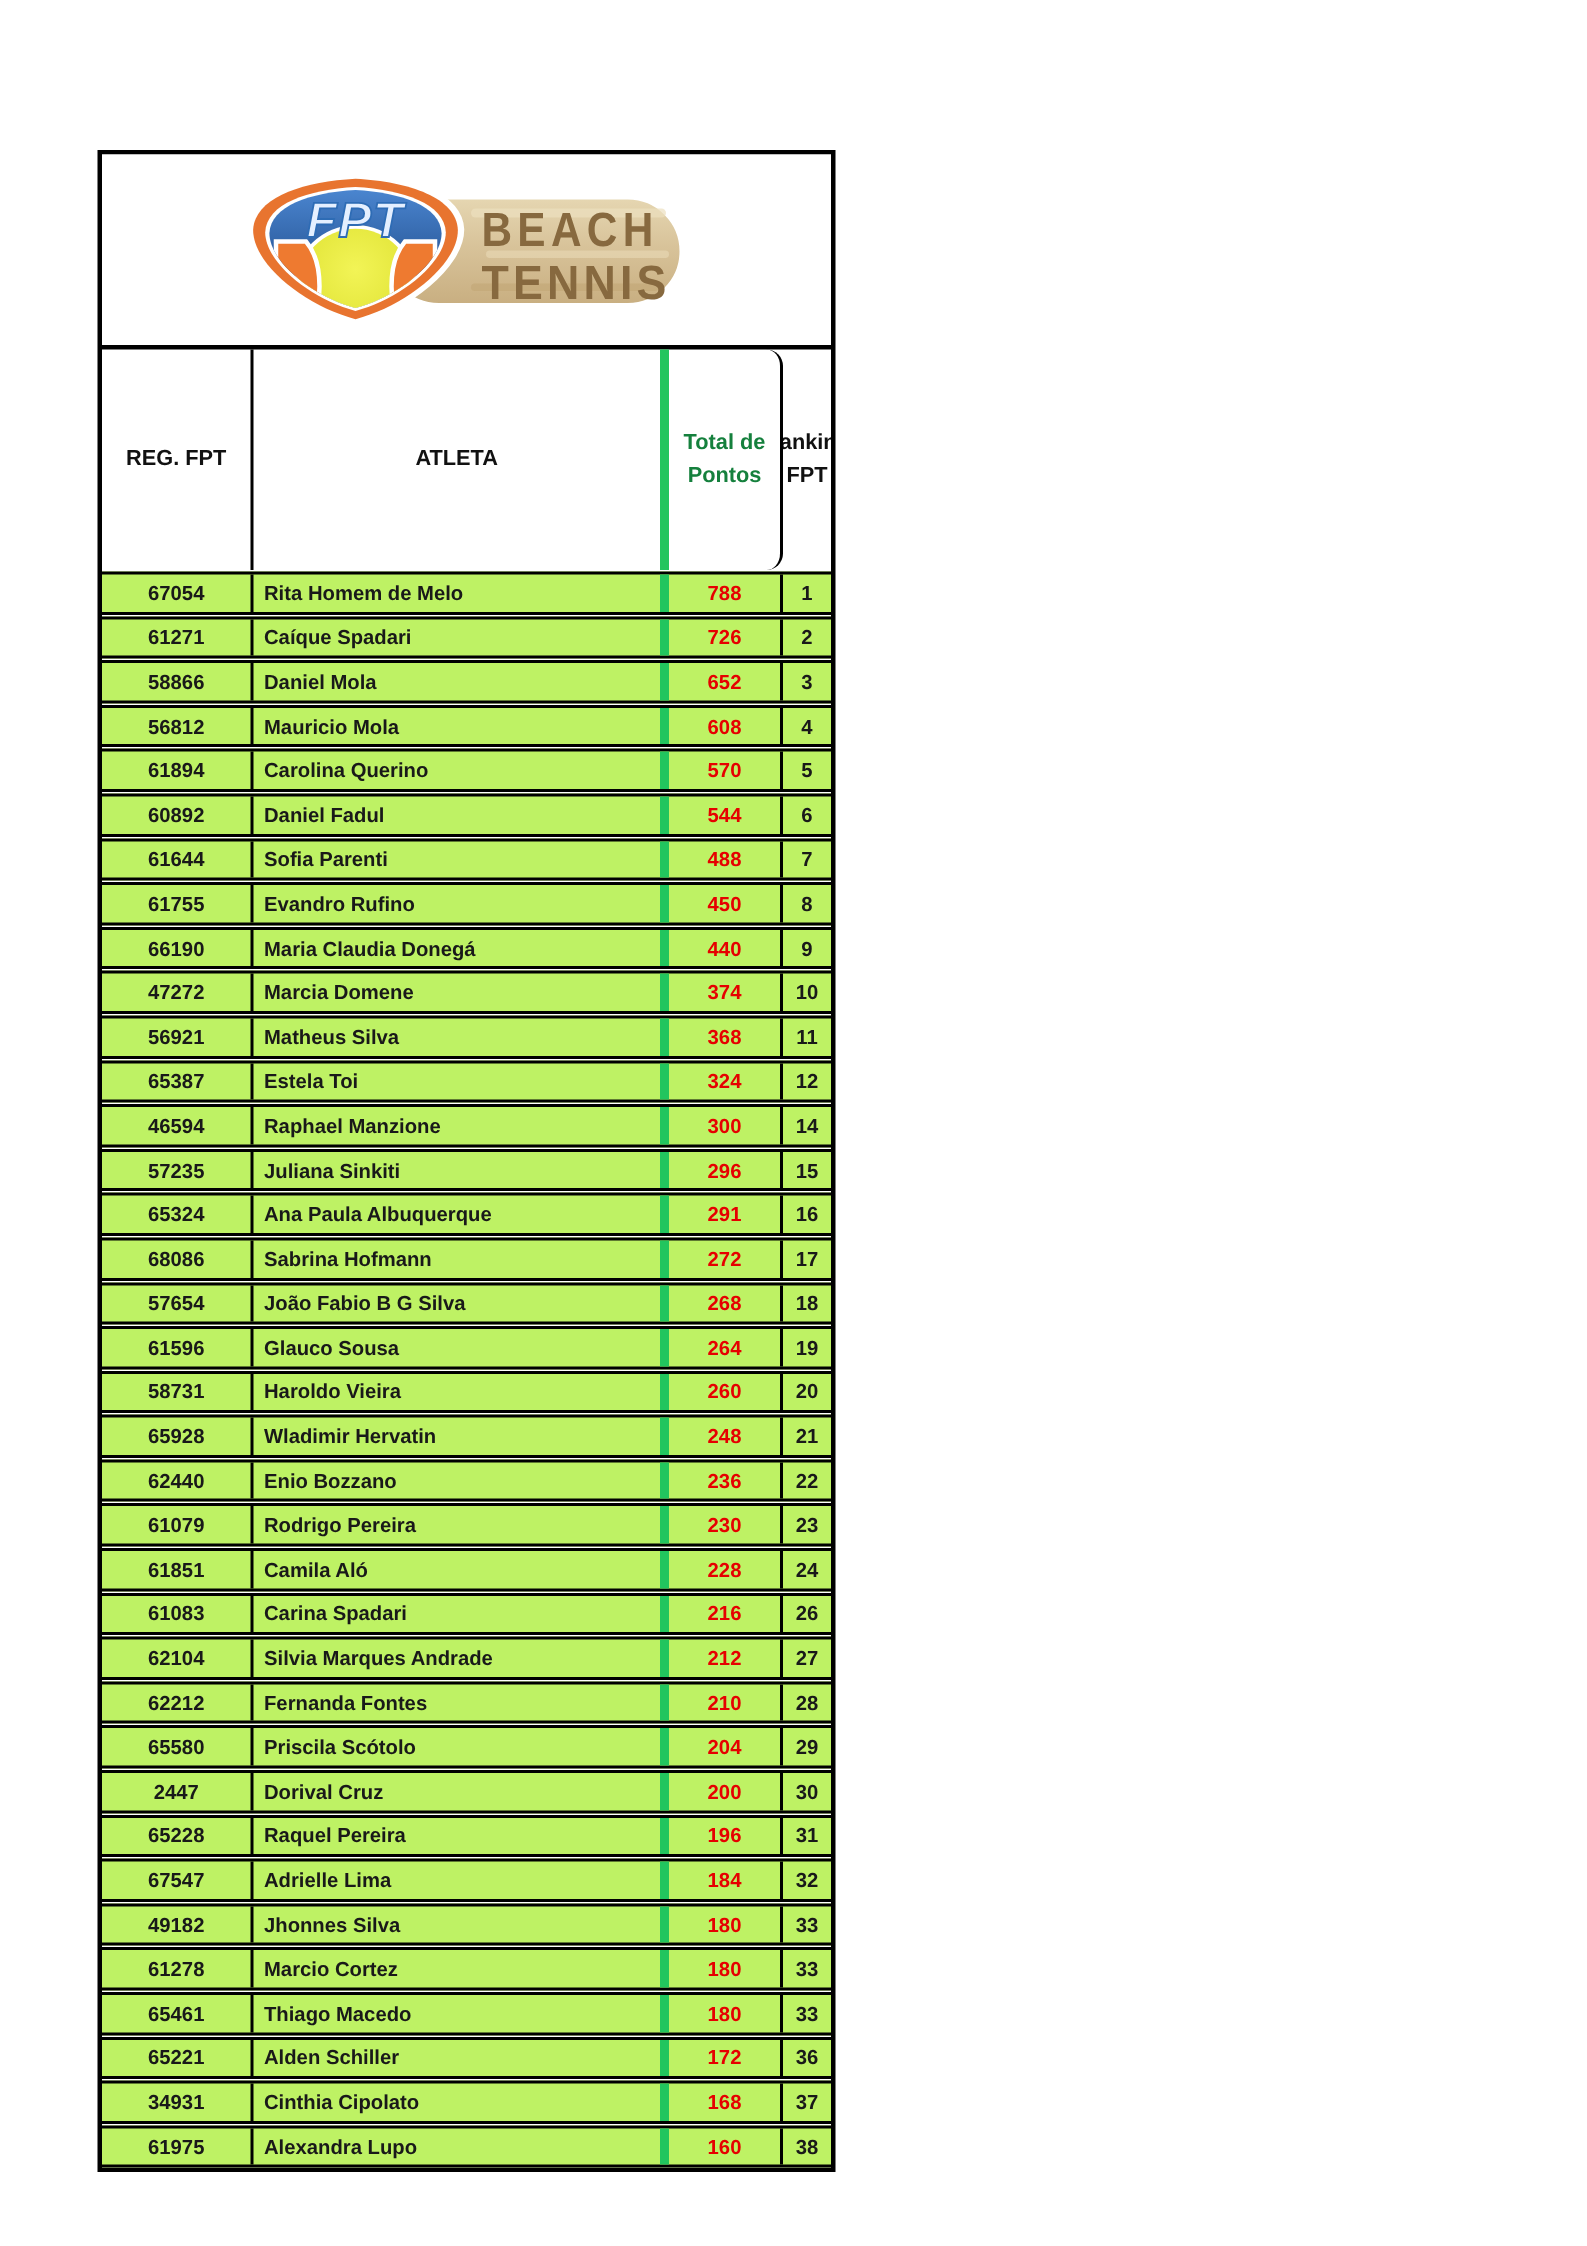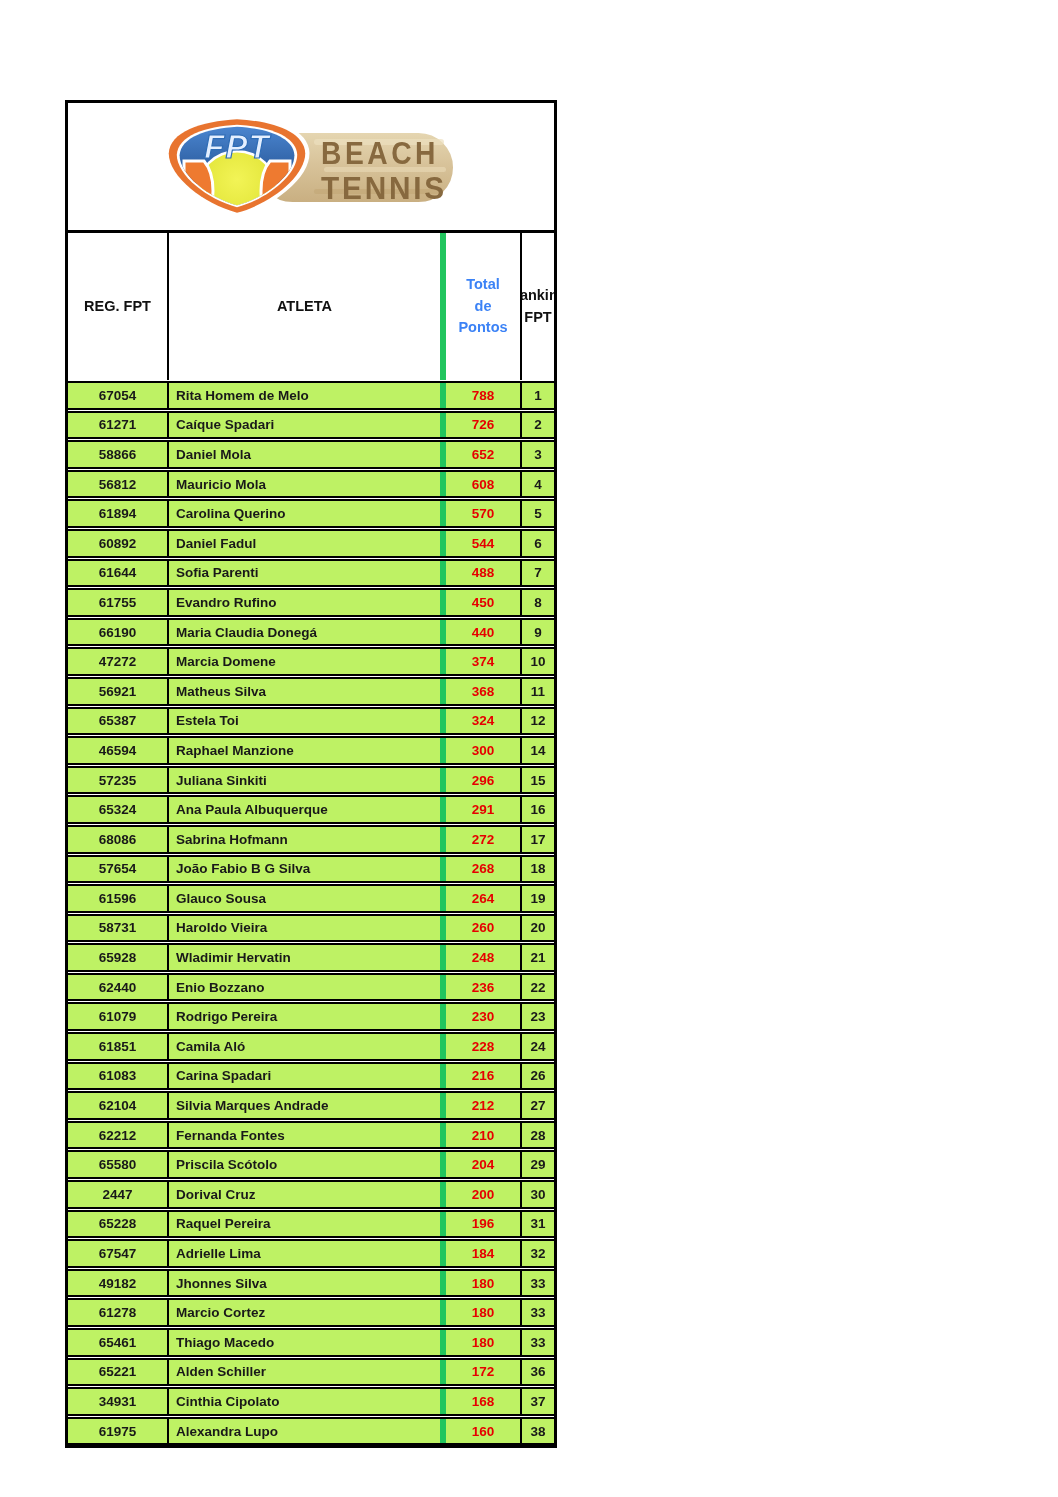--- a/index.html
+++ b/index.html
@@ -46,21 +46,21 @@
     box-sizing:border-box;
     font-size:13.5px;font-weight:bold;color:#191919;
     overflow:hidden;white-space:nowrap;
   }
   .c-reg{width:101px;border-right:2px solid #000;}
   .c-ath{width:277px;border-right:6px solid #22c55e;justify-content:flex-start;padding-left:7px;}
   .c-pts{width:76px;border-right:2px solid #000;color:var(--points-red,#e60000);}
   .c-rank{flex:1;}
   .header-row .cell{font-size:14.5px;color:#111;white-space:normal;text-align:center;line-height:1.5;}
   .header-row .c-ath{justify-content:center;padding-left:0;}
-  .header-row .c-pts{color:#3b82f6;padding:0 12px;}
+  .header-row .c-pts{color:#15803d;padding:0 2px;border-radius:11px;}
   .header-row .c-rank{padding:0 10px;}
 </style>
 </head>
 <body>
 
 <div class="ranking-table">
 
   <div class="logo-cell">
     <svg width="294" height="104" viewBox="0 0 294 104">
       <defs>

